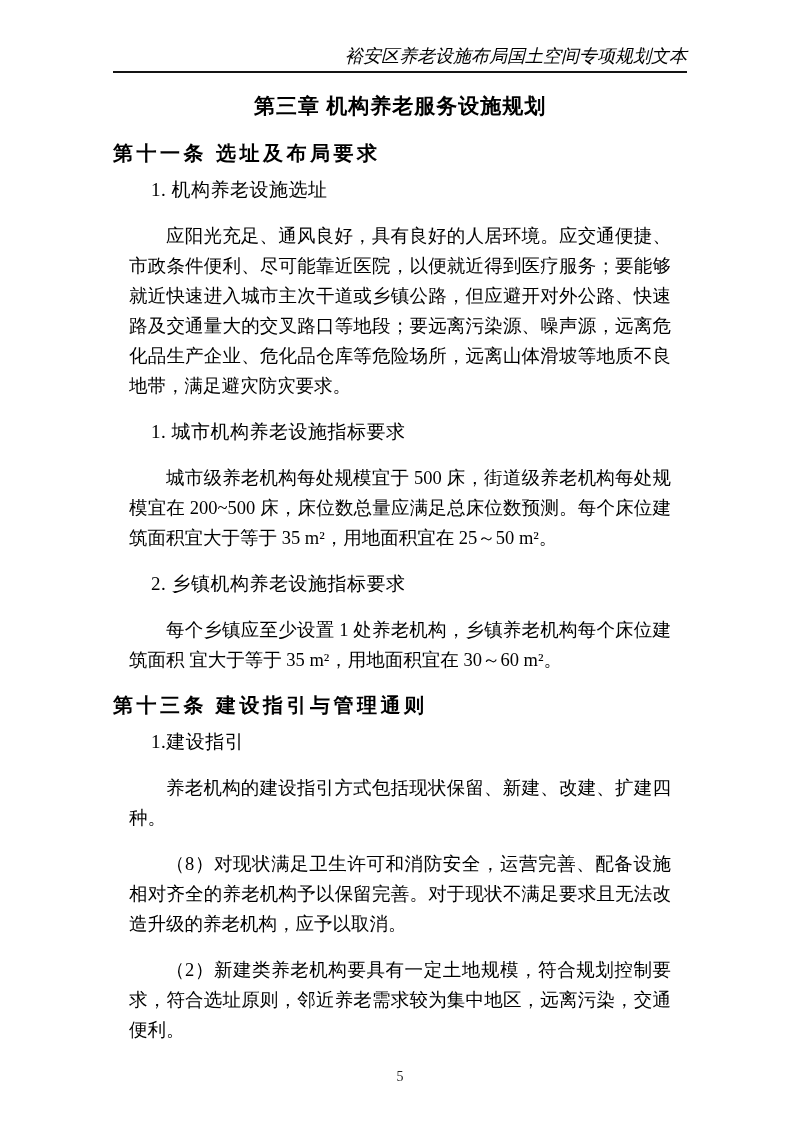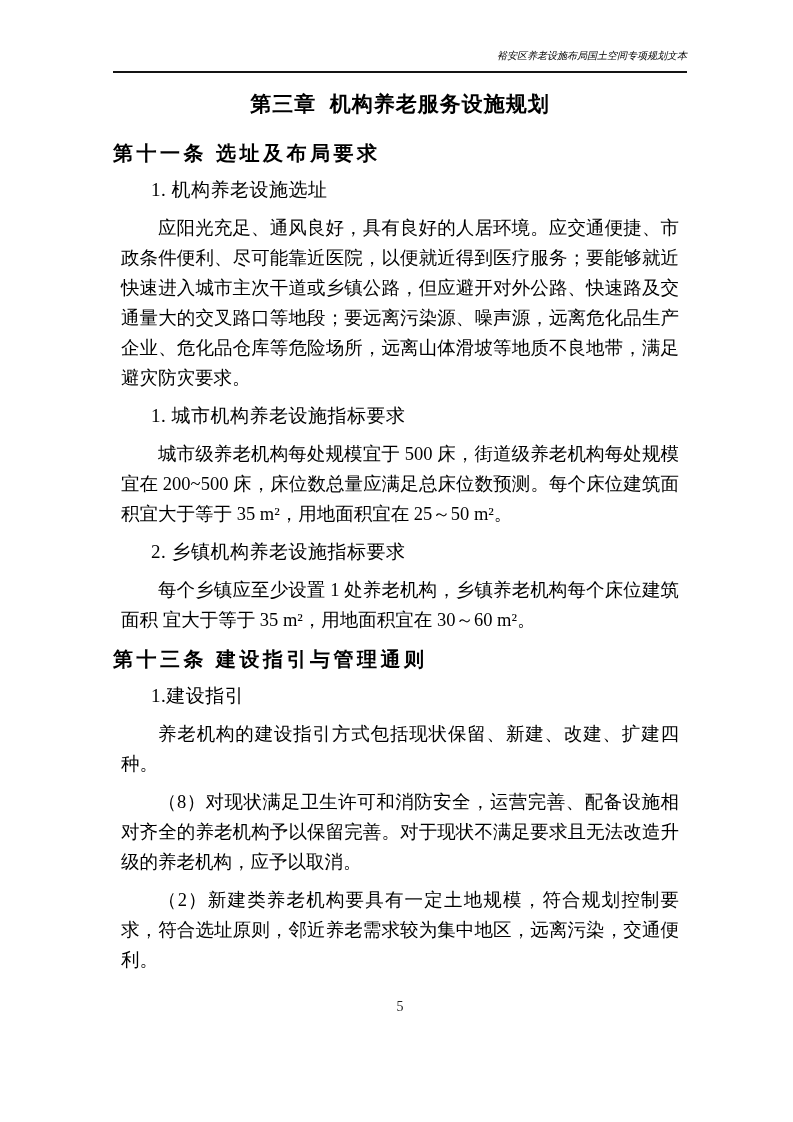--- a/index.html
+++ b/index.html
@@ -11,27 +11,27 @@
     background: #ffffff;
     box-sizing: border-box;
     padding: 46px 106px 0 113px;
     color: #000;
     font-family: "Liberation Serif", "DejaVu Serif", serif;
     overflow: hidden;
   }
   .header {
     text-align: right;
     font-style: italic;
-    font-size: 10px;
+    font-size: 18px;
     line-height: 20px;
     padding-bottom: 5px;
     border-bottom: 2px solid #141414;
   }
   .chapter-title {
-    font-family: Liberation Mono, monospace;
+    font-family: Liberation Serif, serif;
     font-weight: bold;
     font-size: 21px;
     letter-spacing: 1px;
     line-height: 30px;
     text-align: center;
     margin: 18px 0 18px 0;
   }
   .article-heading {
     font-family: "Liberation Sans", "DejaVu Sans", sans-serif;
     font-weight: bold;
@@ -46,21 +46,21 @@
     line-height: 30px;
     text-indent: 2em;
     margin: 0;
     letter-spacing: 0.5px;
   }
   .para {
     font-size: 18.5px;
     line-height: 30px;
     text-align: justify;
     text-indent: 2em;
-    margin: 8px;
+    margin: 16px;
   }
   .footer {
     text-align: center;
     margin-top: 24px;
     font-size: 14px;
     color: #222;
   }
 </style>
 </head>
 <body>

